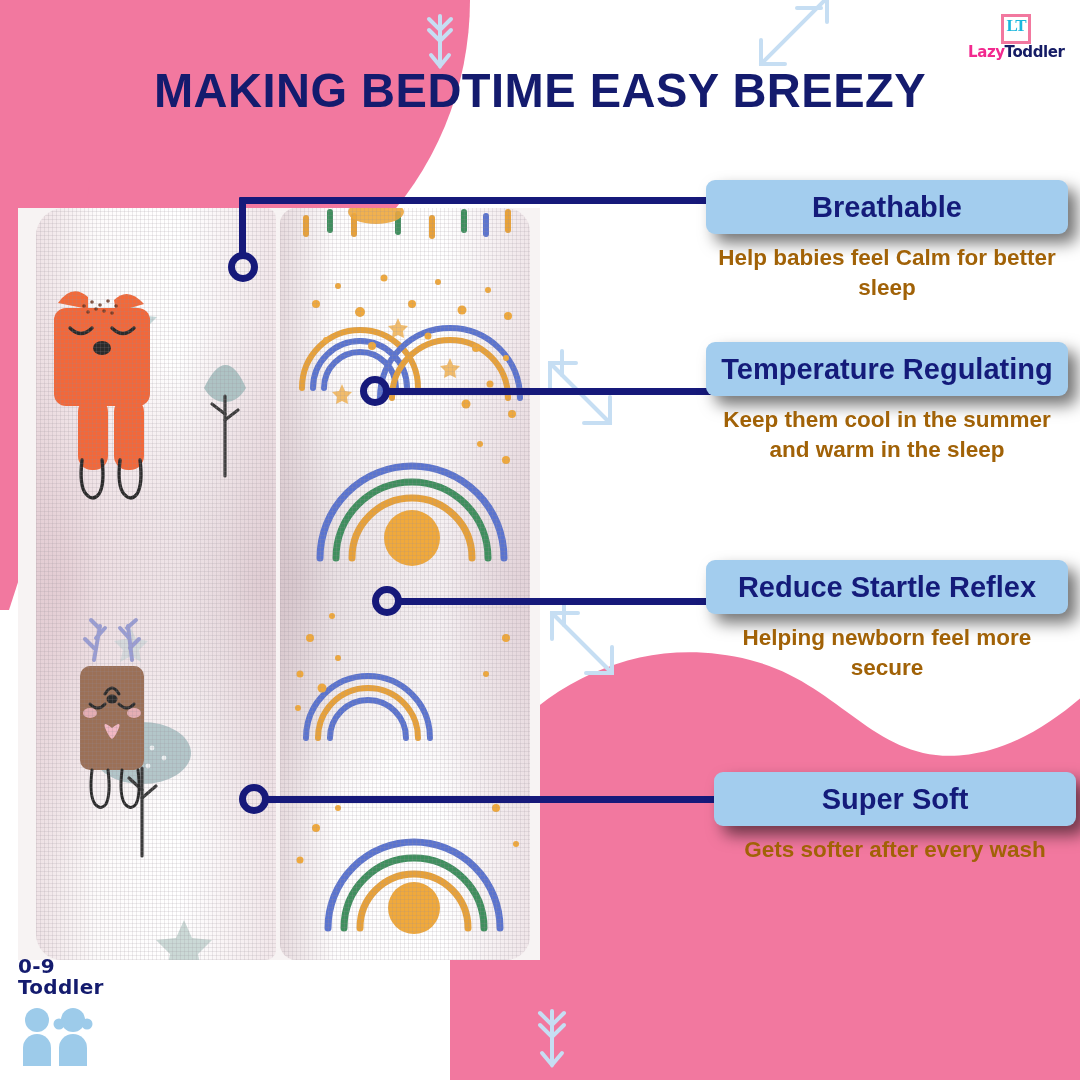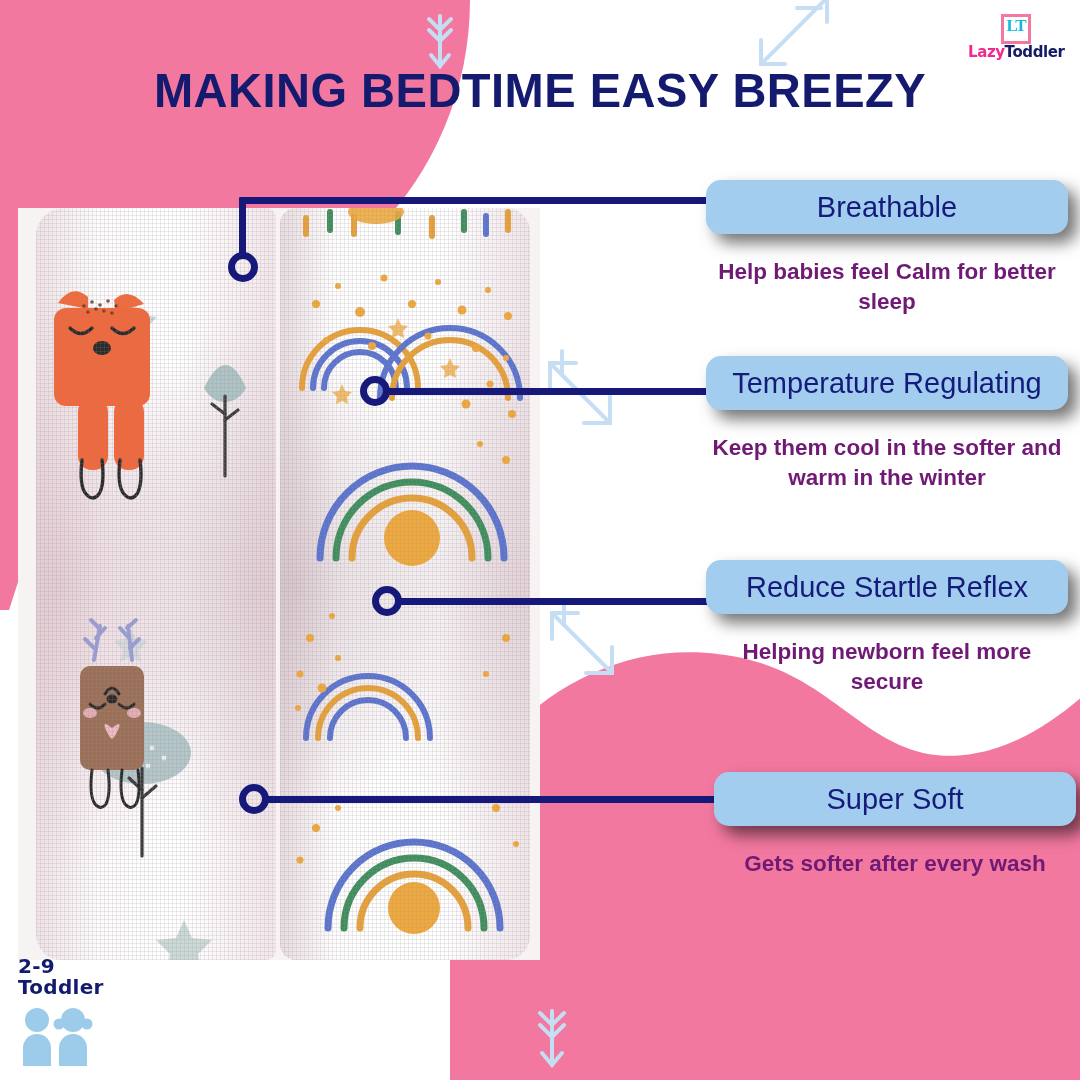--- a/index.html
+++ b/index.html
@@ -111,32 +111,32 @@
   .conn-dot{
     position:absolute;width:30px;height:30px;border-radius:50%;
     border:7px solid #16197a;background:transparent;box-sizing:border-box;
   }
 
   
   .feature{position:absolute;z-index:28;width:362px;}
   .chip{
     background:#a3cdee;
     color:#141b7a;
-    font-weight:normal;
+    font-weight:bold;
     text-align:center;
-    border-radius:15px;
+    border-radius:9px;
     box-shadow:9px 9px 16px rgba(0,0,0,.55);
     padding:9px 10px;
     font-size:29px;
     line-height:1.25;
   }
   .desc{
-    margin-top:23px;
+    margin-top:9px;
     text-align:center;
-    color:#701a75;
+    color:#a16207;
     font-weight:bold;
     font-size:22.5px;
     line-height:1.33;
   }
 
   
   .age-badge{position:absolute;left:18px;top:956px;z-index:35;}
   .age-text{
     color:#141b6e;font-weight:bold;font-size:20px;line-height:1.06;
     font-family:"DejaVu Sans", sans-serif;letter-spacing:0.3px;
@@ -416,37 +416,37 @@
   <div class="conn">
     <div class="conn-dot" style="left:239px;top:784px;"></div>
     <div class="conn-line" style="left:263px;top:796px;width:455px;"></div>
   </div>
 
   <div class="feature" style="left:706px;top:180px;">
     <div class="chip">Breathable</div>
     <div class="desc">Help babies feel Calm for better sleep</div>
   </div>
 
-  <div class="feature" style="left:706px;top:356px;">
+  <div class="feature" style="left:706px;top:342px;">
     <div class="chip">Temperature Regulating</div>
-    <div class="desc">Keep them cool in the softer and warm in the winter</div>
+    <div class="desc">Keep them cool in the summer and warm in the sleep</div>
   </div>
 
   <div class="feature" style="left:714px;top:772px;">
     <div class="chip">Super Soft</div>
     <div class="desc">Gets softer after every wash</div>
   </div>
 
   <div class="feature" style="left:706px;top:560px;">
     <div class="chip">Reduce Startle Reflex</div>
     <div class="desc">Helping newborn feel more secure</div>
   </div>
 
   <div class="age-badge">
-    <div class="age-text">2-9</div>
+    <div class="age-text">0-9</div>
     <div class="age-text">Toddler</div>
     <svg class="kids" width="78" height="60" viewBox="0 0 78 60">
       <g fill="#9dcbea">
         <circle cx="19" cy="14" r="12"></circle>
         <path d="M5,60 L5,42 a14,14 0 0 1 28,0 L33,60 Z"></path>
         <circle cx="55" cy="14" r="12"></circle>
         <circle cx="41" cy="18" r="5.5"></circle>
         <circle cx="69" cy="18" r="5.5"></circle>
         <path d="M41,60 L41,42 a14,14 0 0 1 28,0 L69,60 Z"></path>
       </g>

